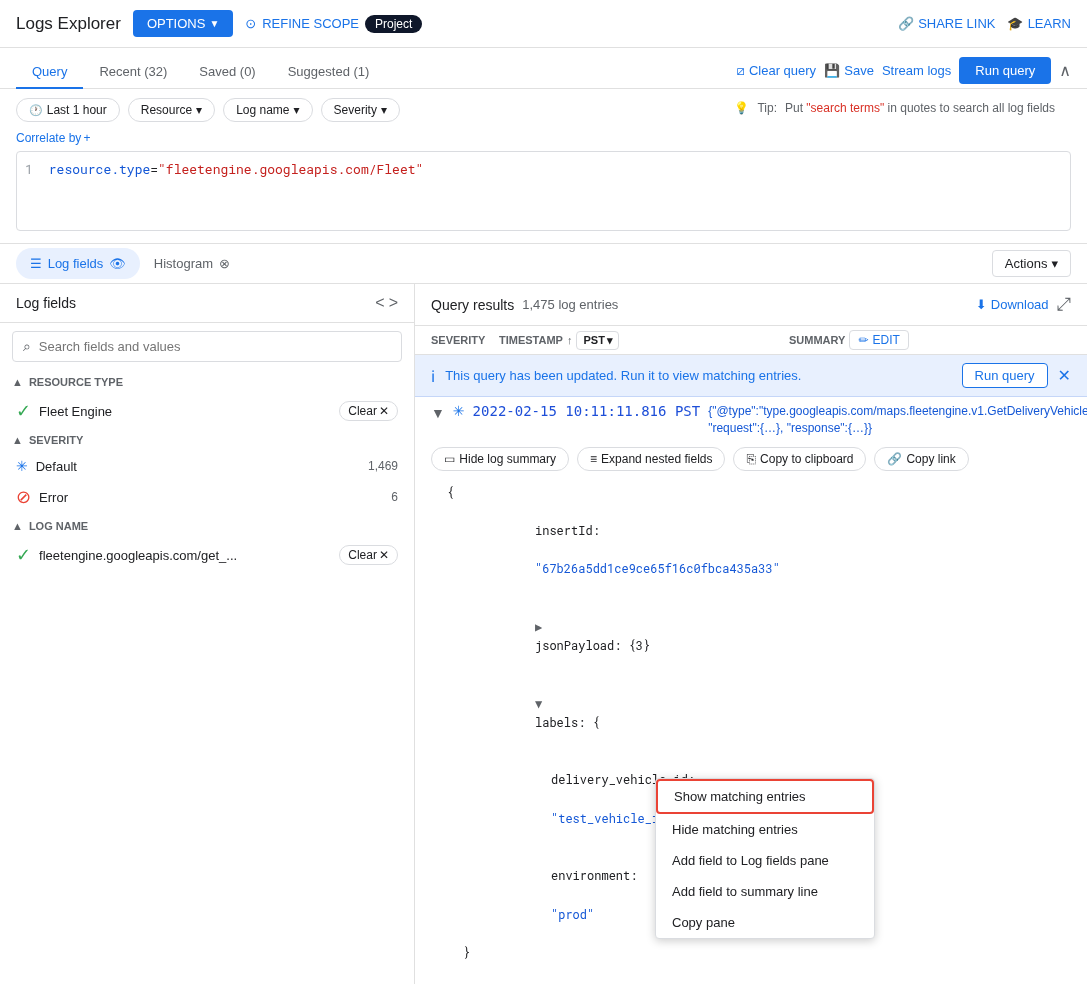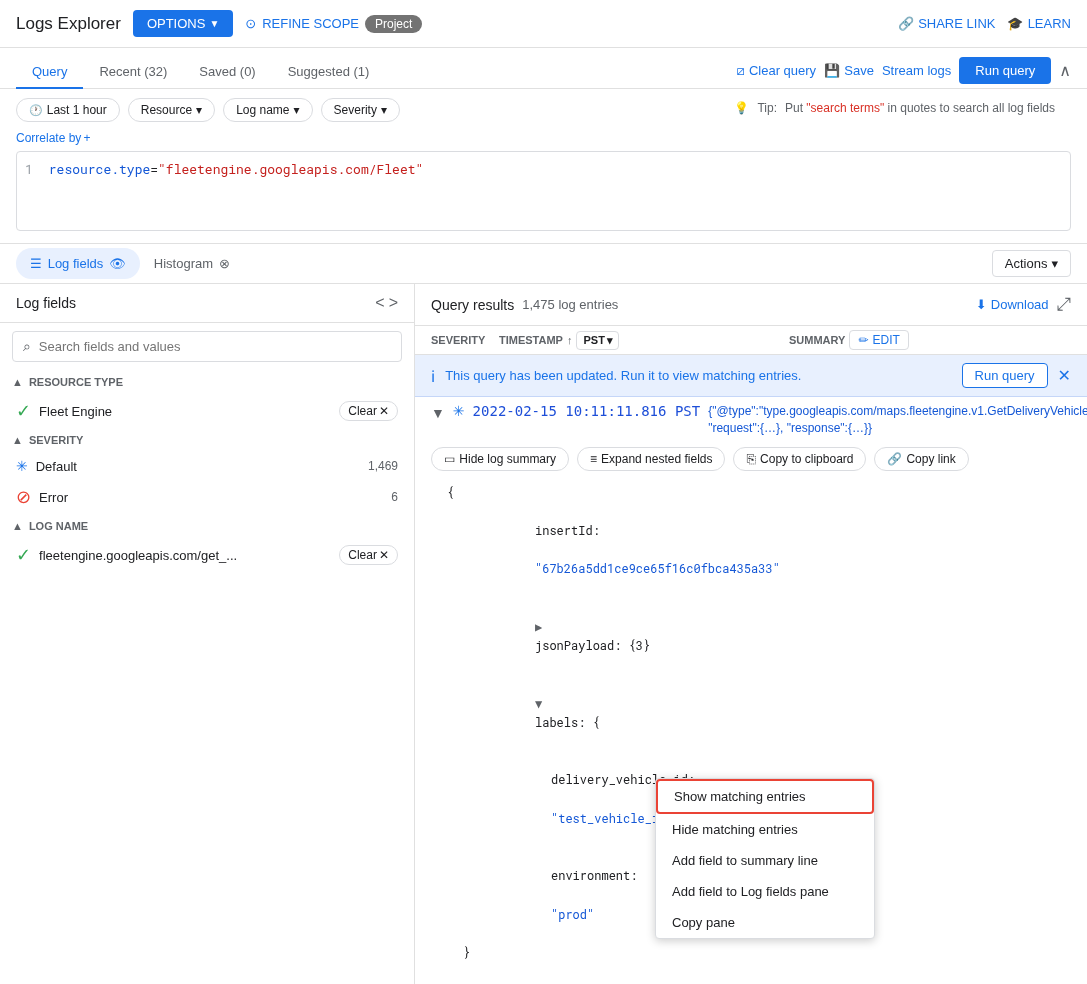--- a/index.html
+++ b/index.html
@@ -14,21 +14,21 @@
     .app-title { font-size: 17px; font-weight: 400; color: #202124; }
     .btn-options {
       background: #1a73e8; color: #fff; border: none; border-radius: 4px;
       padding: 6px 14px; font-size: 13px; cursor: pointer; display: flex; align-items: center; gap: 4px;
     }
     .btn-options .chevron { font-size: 10px; }
     .refine-scope {
       display: flex; align-items: center; gap: 6px; color: #1a73e8; font-size: 13px; cursor: pointer;
     }
     .badge-project {
-      background: #737373; color: #fff; border-radius: 12px;
+      background: #0f172a; color: #fff; border-radius: 12px;
       padding: 2px 10px; font-size: 12px;
     }
     .spacer { flex: 1; }
     .top-link { color: #1a73e8; font-size: 13px; cursor: pointer; display: flex; align-items: center; gap: 4px; }
 
     
     .query-panel {
       background: #fff; border-bottom: 1px solid #e0e0e0; padding: 0;
     }
     .query-tabs {
@@ -517,16 +517,16 @@
         </div>
 
       </div>
     </div>
   </div>
 </div>
 
 <div class="context-menu">
   <div class="context-menu-item active">Show matching entries</div>
   <div class="context-menu-item">Hide matching entries</div>
+  <div class="context-menu-item">Add field to Log fields pane</div>
   <div class="context-menu-item">Add field to summary line</div>
-  <div class="context-menu-item">Add field to Log fields pane</div>
   <div class="context-menu-item">Copy pane</div>
 </div>
 
 </body></html>

